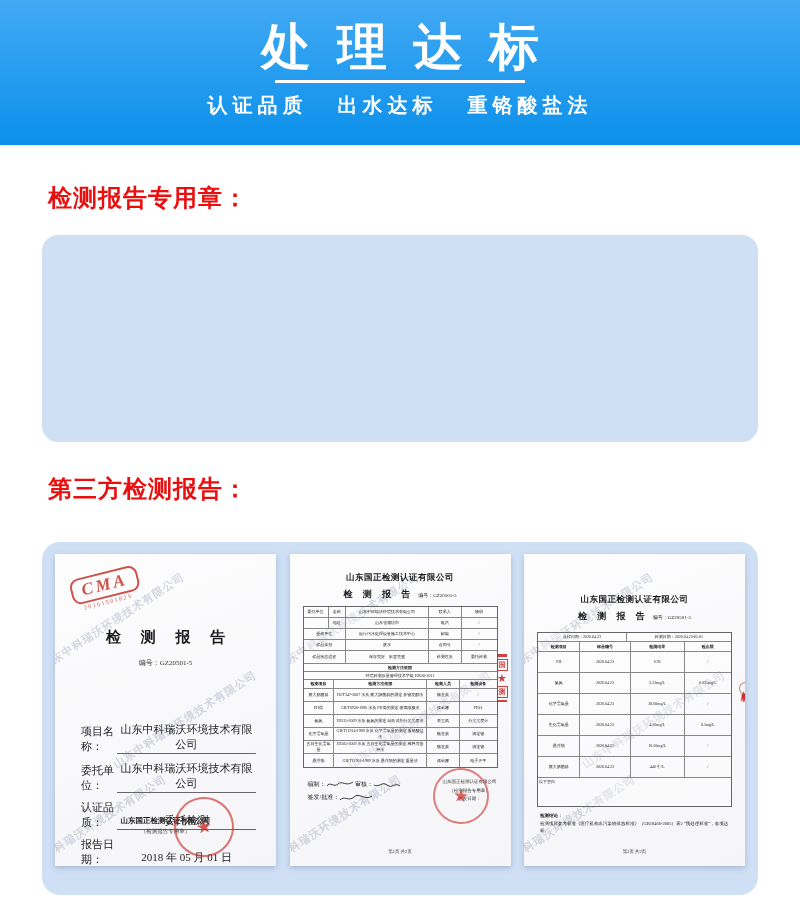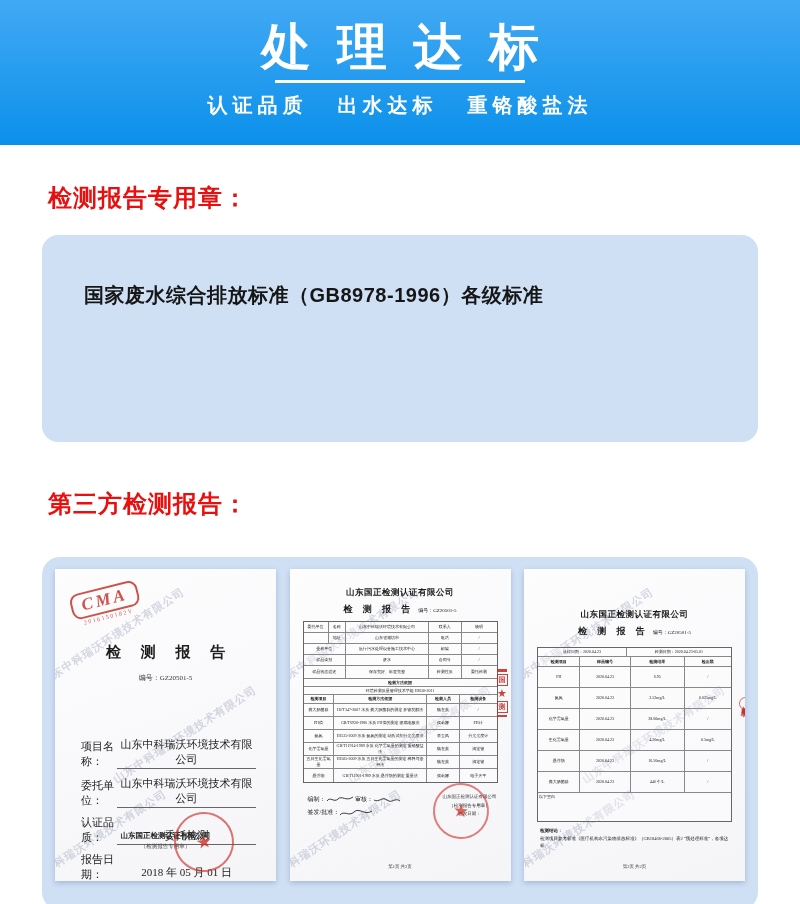--- a/index.html
+++ b/index.html
@@ -13,21 +13,21 @@
   }
   
   .banner{height:145px;background:linear-gradient(180deg,var(--b1) 0%,var(--b2) 100%);
     text-align:center;color:#fff;}
   .banner-title{padding-top:20px;font-size:50px;font-weight:bold;letter-spacing:26px;text-indent:26px;line-height:1.1;}
   .banner-underline{width:250px;height:3px;background:#fff;margin:5px auto 9px;}
   .banner-tagline{display:flex;justify-content:center;gap:30px;font-size:20px;font-weight:bold;letter-spacing:5px;}
   
   .red-heading{margin:0;color:var(--accent);font-size:24px;font-weight:bold;letter-spacing:1px;}
   #heading1{margin:37px 0 0 48px;}
-  #heading2{margin:46px 0 0 48px;}
+  #heading2{margin:31px 0 0 48px;}
   
   .standards-box{margin:21px 42px 0;height:207px;background:var(--panel);border-radius:16px;
     padding:42px 0 0 24px;}
   .std-line{font-size:20px;font-weight:600;color:#161616;line-height:37px;letter-spacing:.5px;}
   .std-line:first-child{padding-left:18px;}
   
   .reports-box{margin:37px 42px 0;height:353px;background:var(--panel);border-radius:18px;
     padding:12px 13px 0;display:flex;justify-content:space-between;}
   .doc{position:relative;width:221px;height:312px;overflow:hidden;
     background:linear-gradient(160deg,#fdfdfe 0%,#f5f5f8 100%);
@@ -100,21 +100,20 @@
   <div class="banner-underline"></div>
   <div class="banner-tagline" id="tagline">
       <span>认证品质</span>
       <span>出水达标</span>
       <span>重铬酸盐法</span>
     </div>
 </div>
 
 <h2 class="red-heading" id="heading1">检测报告专用章：</h2>
 <div class="standards-box" id="standards-list">
-    <div class="std-line">国家废水综合排放标准（GB8978-1996）各级标准</div>
   </div>
 
 <h2 class="red-heading" id="heading2">第三方检测报告：</h2>
 <div class="reports-box">
 
   <div class="doc d1">
     <div class="wm w1">山东中科瑞沃环境技术有限公司</div>
     <div class="wm w2">山东中科瑞沃环境技术有限公司</div>
     <div class="wm w3">山东中科瑞沃环境技术有限公司</div>
     <div class="cma-stamp">

